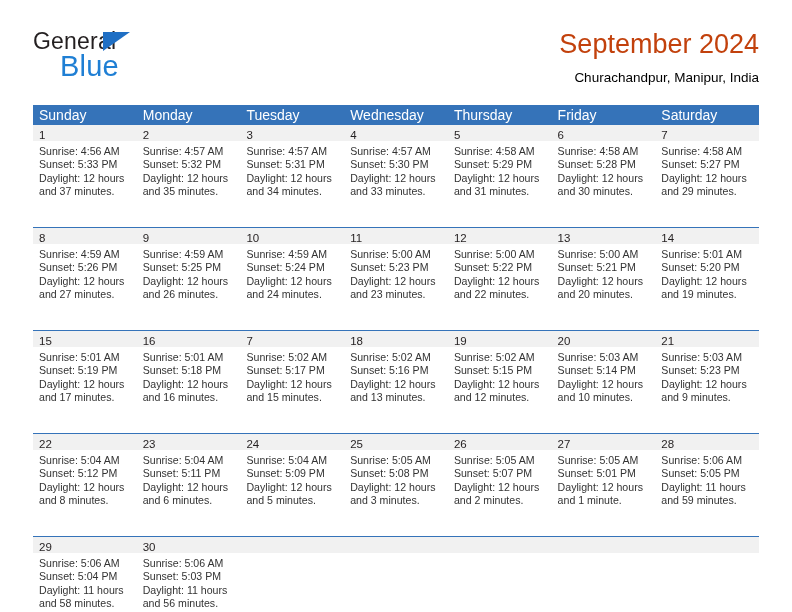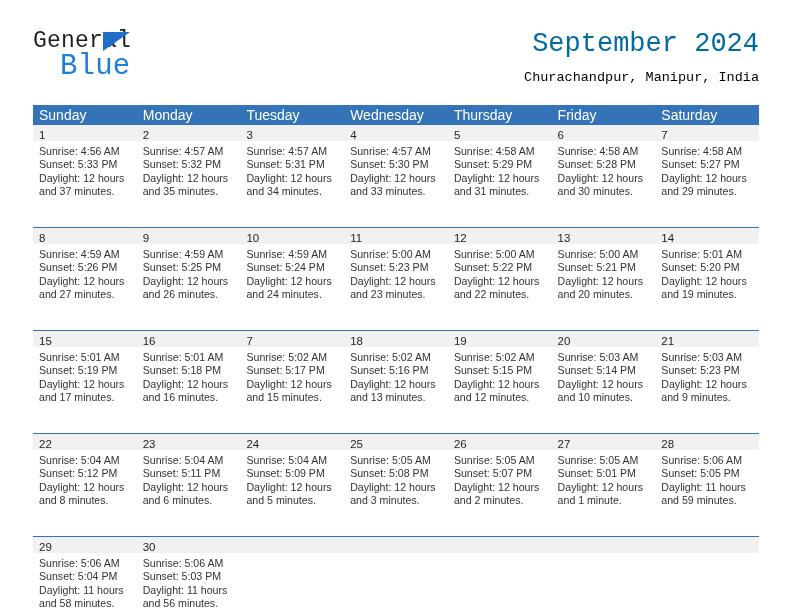--- a/index.html
+++ b/index.html
@@ -21,21 +21,20 @@
     box-sizing: border-box;
   }
 
   
   .header {
     position: absolute;
     left: 33px;
     top: 30px;
     right: 33px;
     height: 70px;
-    font-family: Liberation Mono, monospace;
   }
   .brand {
     position: absolute;
     left: 0;
     top: 0;
     width: 230px;
     height: 56px;
   }
   .brand-general {
     position: absolute;
@@ -68,21 +67,21 @@
   }
   .title-wrap {
     position: absolute;
     right: 0;
     top: -2px;
     text-align: right;
   }
   .cal-title {
     font-size: 27px;
     font-weight: 400;
-    color: #0369a1;
+    color: #c2410c;
     line-height: 1.25;
     white-space: nowrap;
   }
   .cal-subtitle {
     font-size: 13.5px;
     font-weight: 400;
     color: #000000;
     line-height: 1.3;
     margin-top: 7px;
     white-space: nowrap;

